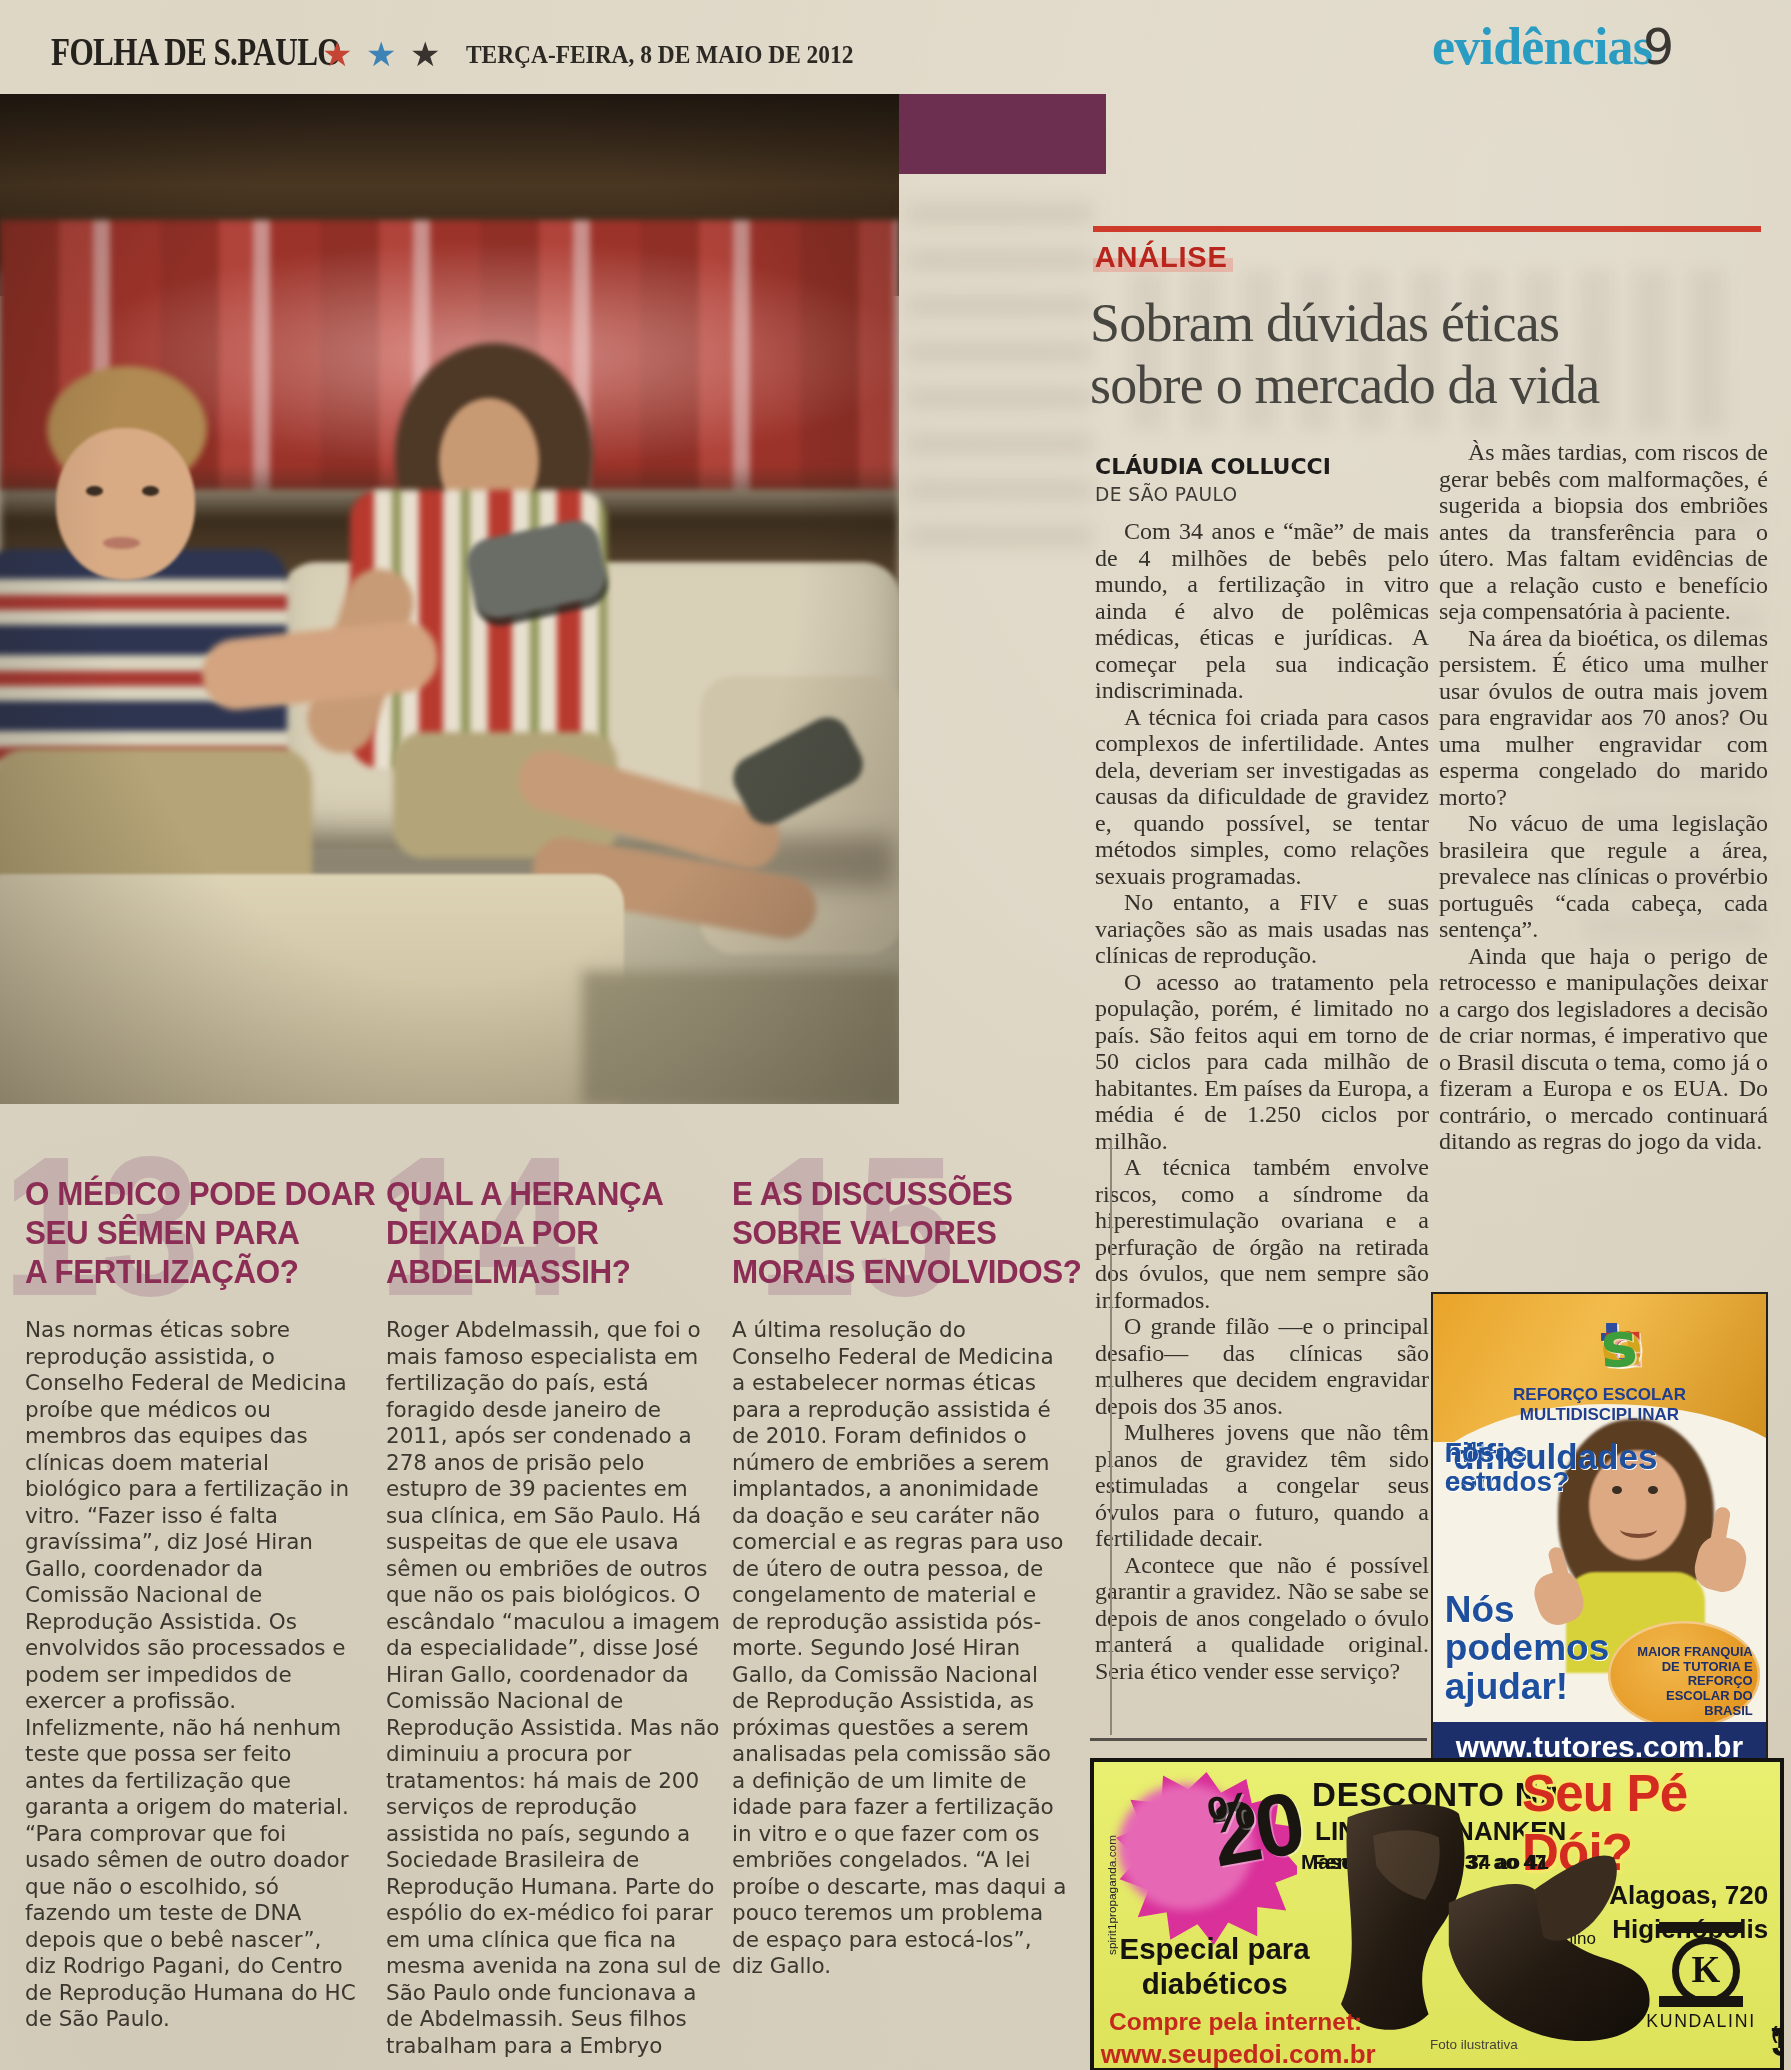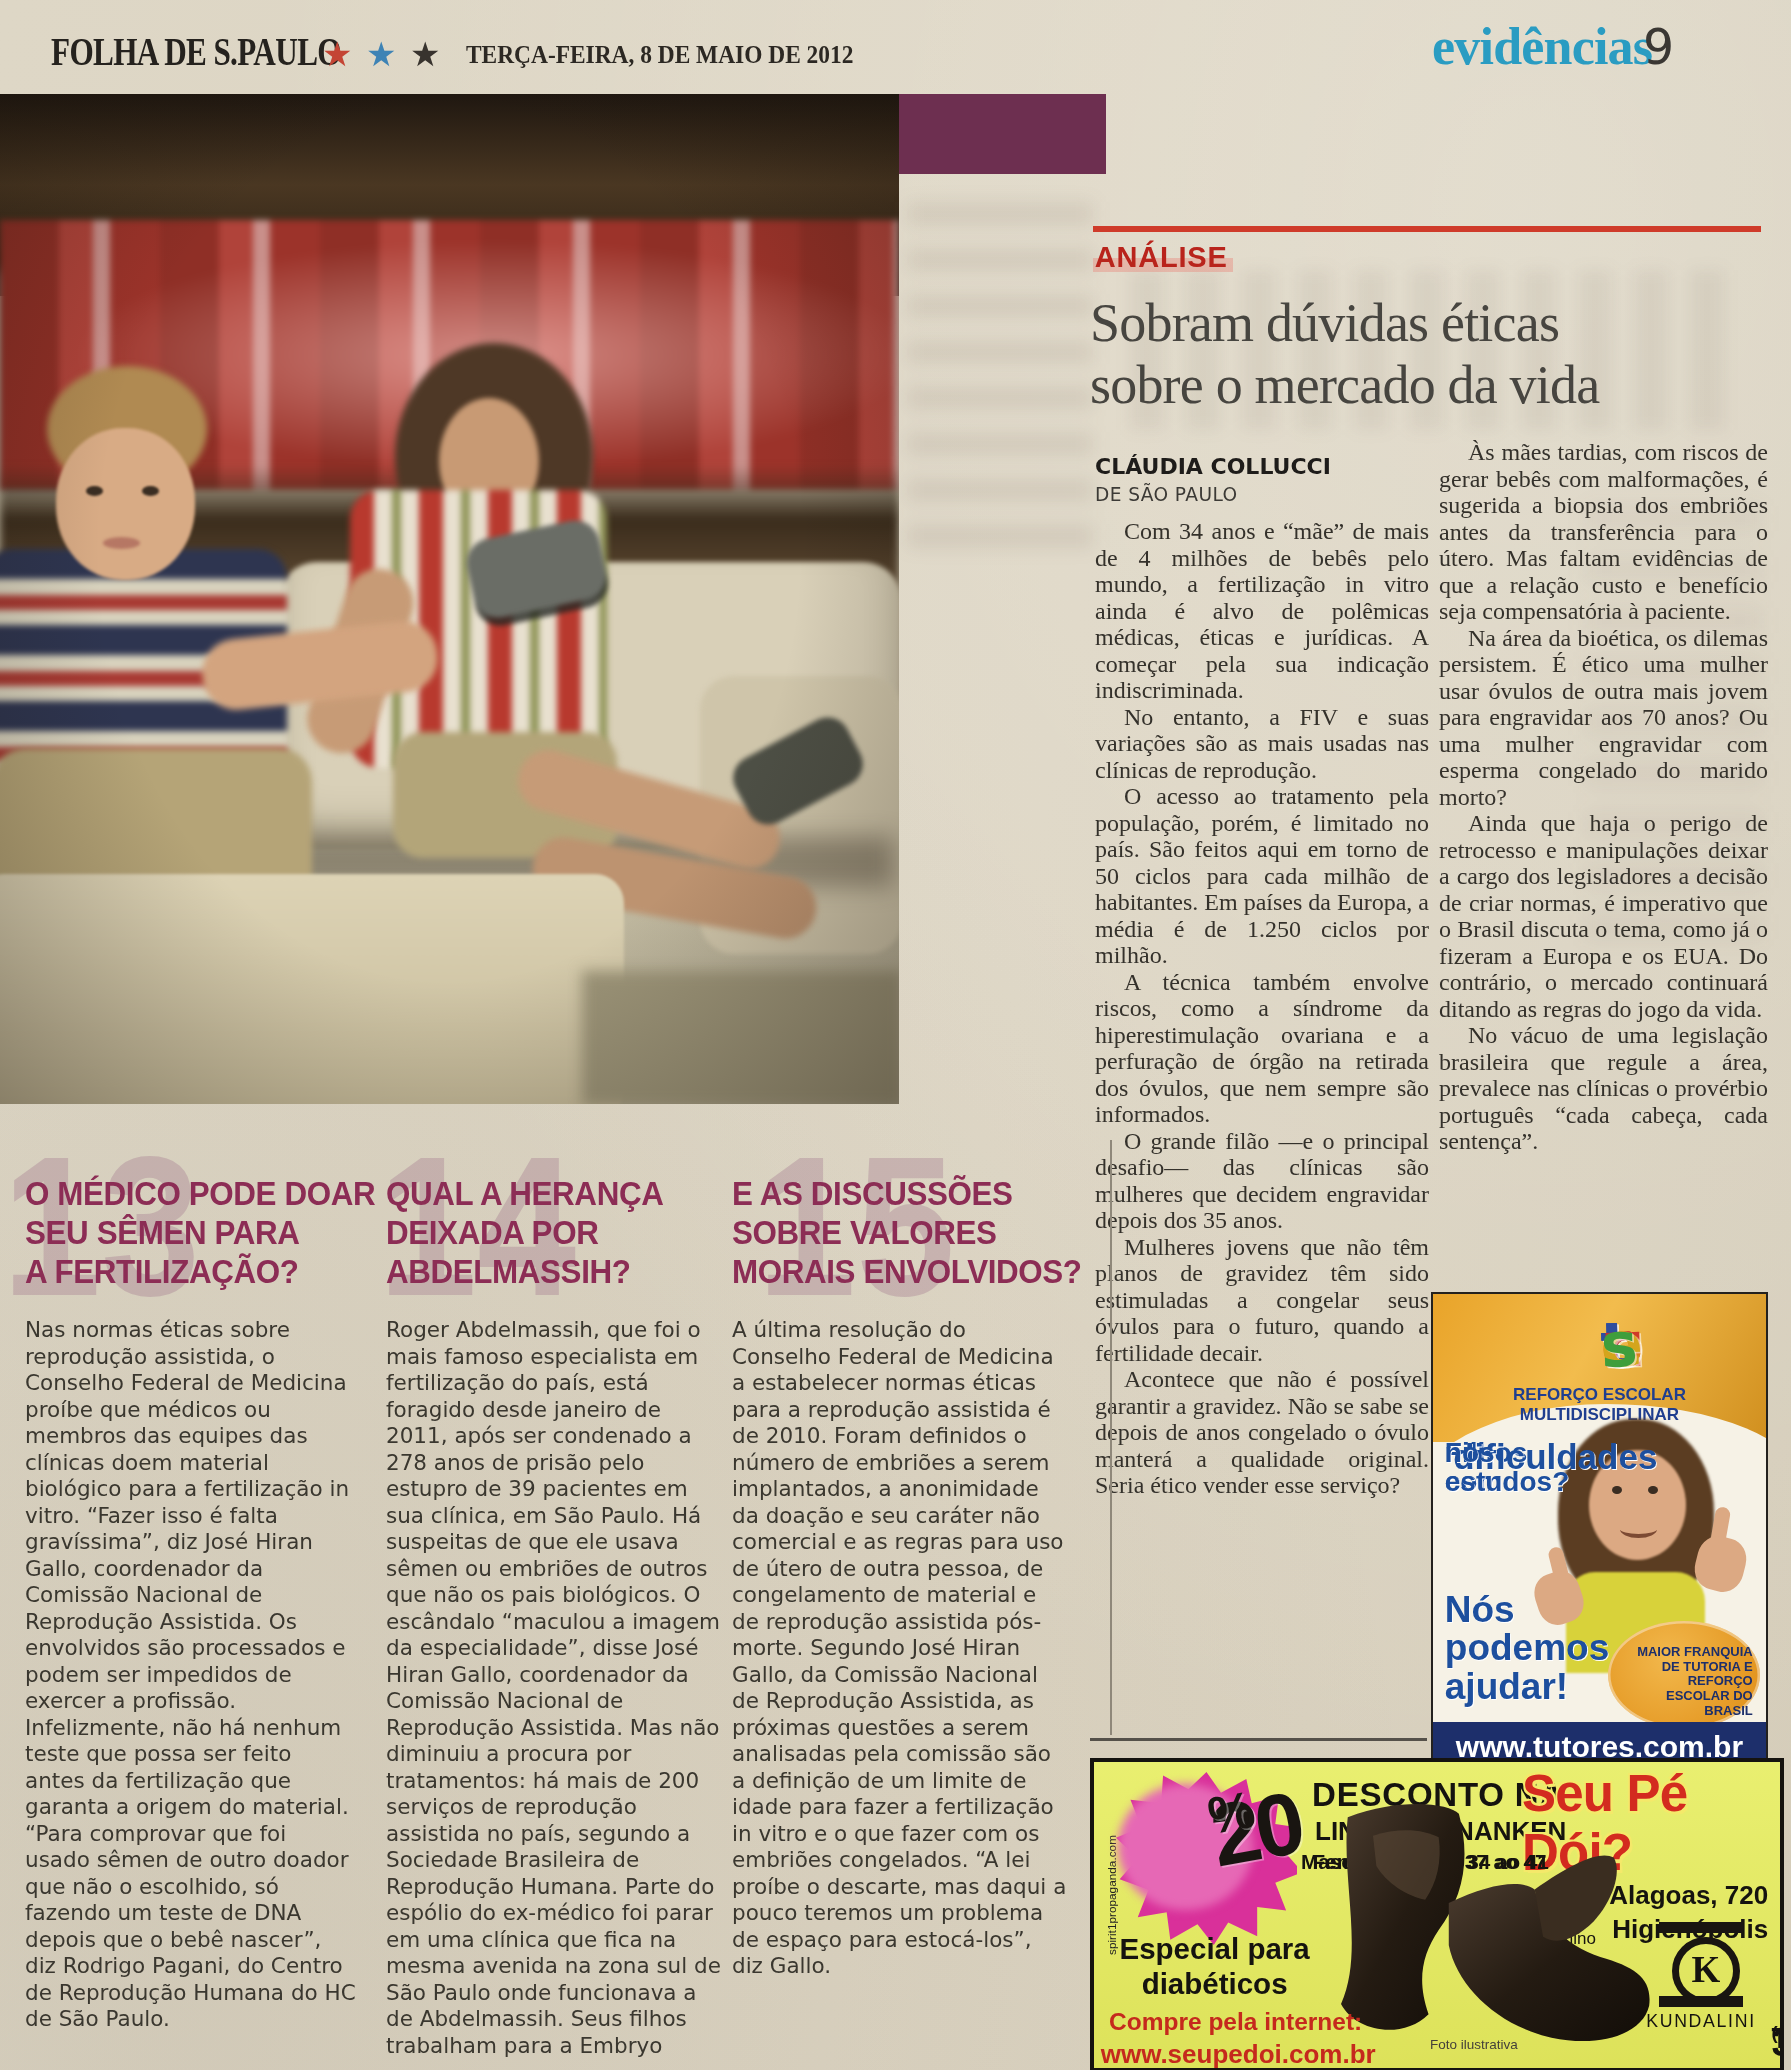--- a/index.html
+++ b/index.html
@@ -209,32 +209,33 @@
   <div class="abs ghost ghost2"></div>
   <div class="abs ghost ghost3"></div>
 
   <div class="abs red-rule"></div>
   <div class="abs kicker noselect">ANÁLISE</div>
   <h1 class="abs headline" style="margin:0;font-weight:400;">Sobram dúvidas éticas<br>sobre o mercado da vida</h1>
   <div class="abs byline">CLÁUDIA COLLUCCI</div>
   <div class="abs byline-origin">DE SÃO PAULO</div>
   <div class="abs art-col col1">
       <p>Com 34 anos e “mãe” de mais de 4 milhões de bebês pelo mundo, a fertilização in vitro ainda é alvo de polêmicas médicas, éticas e jurídicas. A começar pela sua indicação indiscriminada.</p>
+      <p>A técnica foi criada para casos complexos de infertilidade. Antes dela, deveriam ser investigadas as causas da dificuldade de gravidez e, quando possível, se tentar métodos simples, como relações sexuais programadas.</p>
       <p>No entanto, a FIV e suas variações são as mais usadas nas clínicas de reprodução.</p>
       <p>O acesso ao tratamento pela população, porém, é limitado no país. São feitos aqui em torno de 50 ciclos para cada milhão de habitantes. Em países da Europa, a média é de 1.250 ciclos por milhão.</p>
       <p>A técnica também envolve riscos, como a síndrome da hiperestimulação ovariana e a perfuração de órgão na retirada dos óvulos, que nem sempre são informados.</p>
       <p>O grande filão —e o principal desafio— das clínicas são mulheres que decidem engravidar depois dos 35 anos.</p>
       <p>Mulheres jovens que não têm planos de gravidez têm sido estimuladas a congelar seus óvulos para o futuro, quando a fertilidade decair.</p>
       <p>Acontece que não é possível garantir a gravidez. Não se sabe se depois de anos congelado o óvulo manterá a qualidade original. Seria ético vender esse serviço?</p>
     </div>
   <div class="abs art-col col2">
       <p>Às mães tardias, com riscos de gerar bebês com malformações, é sugerida a biopsia dos embriões antes da transferência para o útero. Mas faltam evidências de que a relação custo e benefício seja compensatória à paciente.</p>
       <p>Na área da bioética, os dilemas persistem. É ético uma mulher usar óvulos de outra mais jovem para engravidar aos 70 anos? Ou uma mulher engravidar com esperma congelado do marido morto?</p>
+      <p>No vácuo de uma legislação brasileira que regule a área, prevalece nas clínicas o provérbio português “cada cabeça, cada sentença”.</p>
       <p>Ainda que haja o perigo de retrocesso e manipulações deixar a cargo dos legisladores a decisão de criar normas, é imperativo que o Brasil discuta o tema, como já o fizeram a Europa e os EUA. Do contrário, o mercado continuará ditando as regras do jogo da vida.</p>
-      <p>No vácuo de uma legislação brasileira que regule a área, prevalece nas clínicas o provérbio português “cada cabeça, cada sentença”.</p>
     </div>
   <div class="abs v-rule"></div>
   <div class="abs h-rule"></div>
 
   <div class="abs qa-number noselect" style="left:1.7px;top:1128px;">13</div>
   <div class="abs qa-number noselect" style="left:378px;top:1128px;">14</div>
   <div class="abs qa-number noselect" style="left:757px;top:1128px;">15</div>
 
   <div class="abs qa-head" style="left:25px;top:1174px;">O MÉDICO PODE DOAR<br>SEU SÊMEN PARA<br>A FERTILIZAÇÃO?</div>
   <div class="abs qa-head" style="left:386px;top:1174px;">QUAL A HERANÇA<br>DEIXADA POR<br>ABDELMASSIH?</div>

